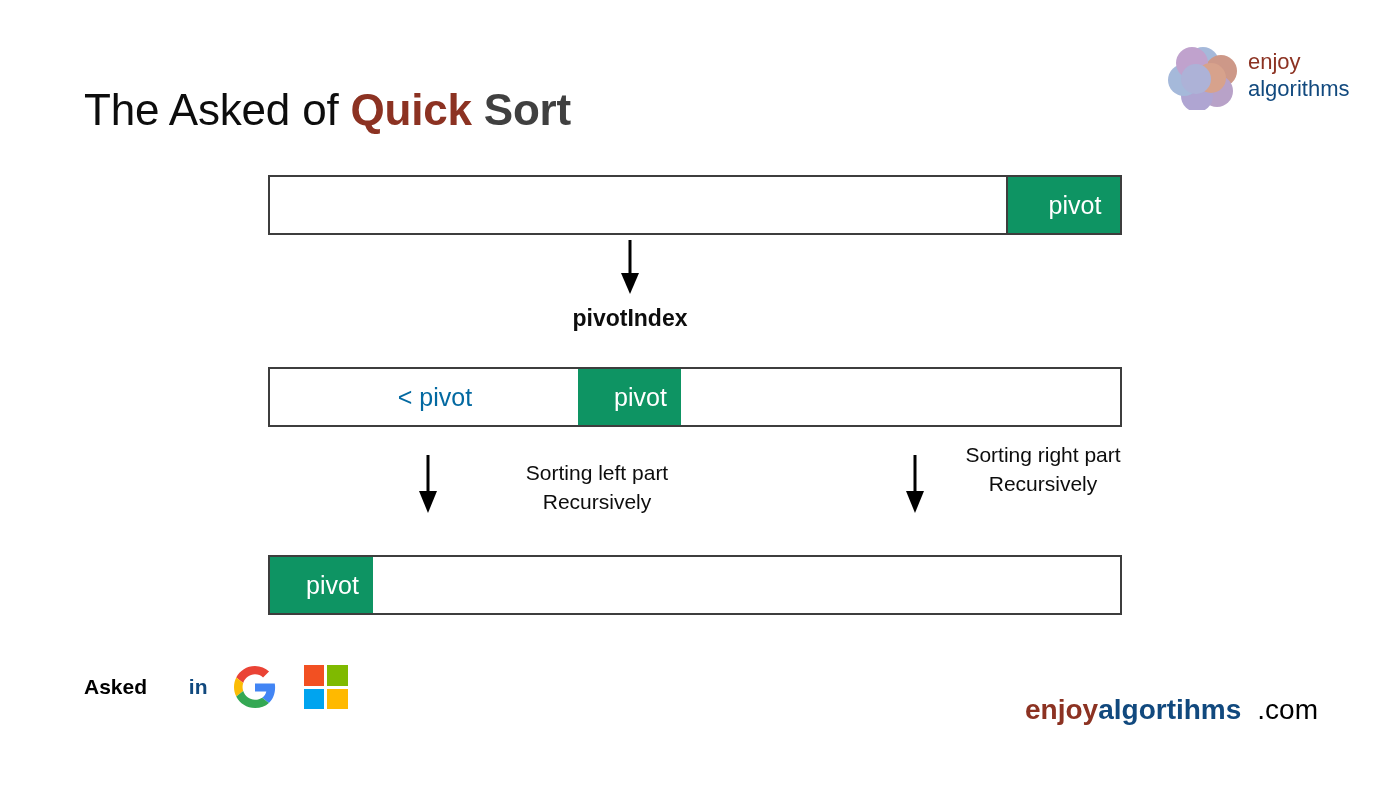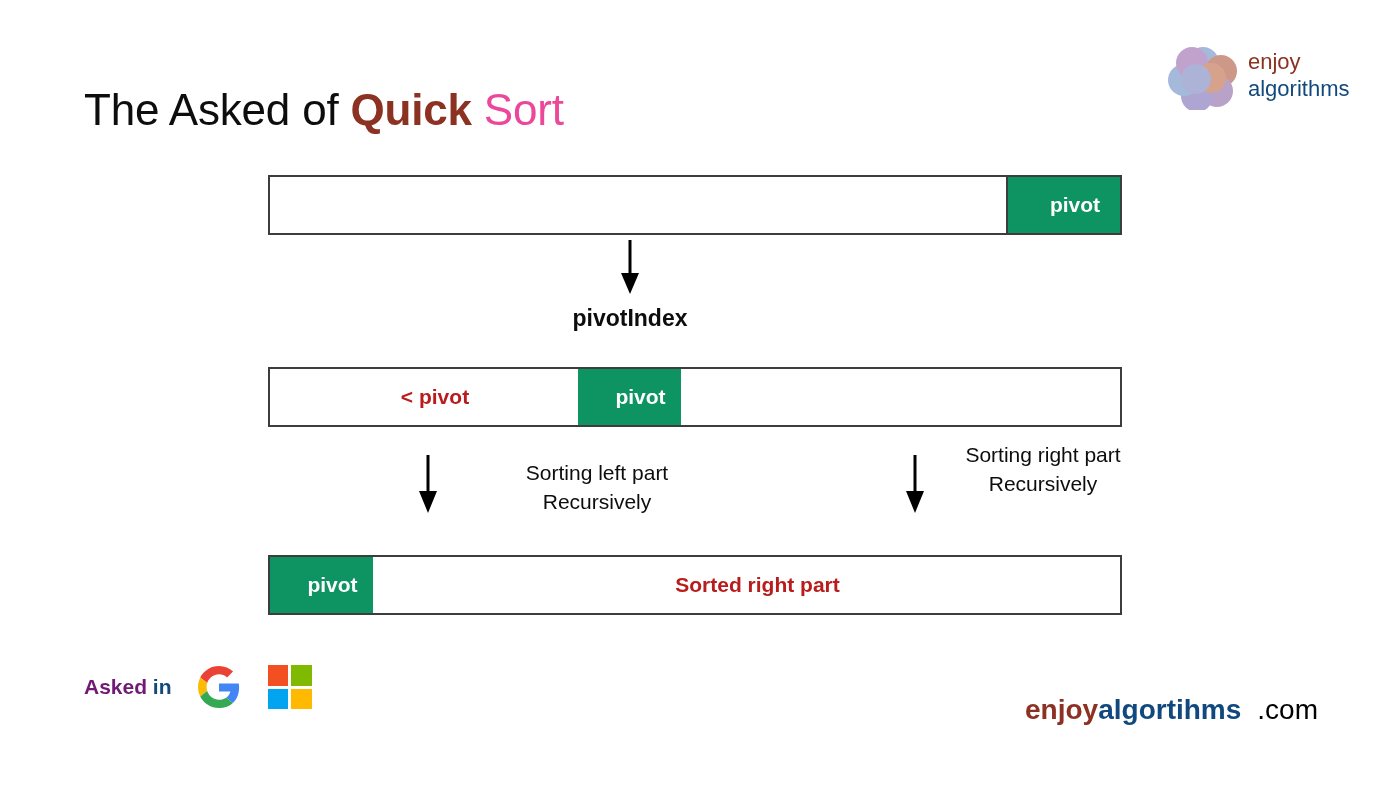--- a/index.html
+++ b/index.html
@@ -21,21 +21,21 @@
     position: absolute;
     left: 84px;
     top: 52px;
     font-size: 44px;
     line-height: 58px;
     letter-spacing: -0.2px;
     white-space: nowrap;
   }
   #page-title .t-plain { font-weight: 400; color: #0d0d0d; }
   #page-title .t-quick { font-weight: 700; color: #8c3222; }
-  #page-title .t-sort  { font-weight: 400; color: #ec4899; }
+  #page-title .t-sort  { font-weight: 700; color: #404040; }
 
   
   #brand-logo {
     position: absolute;
     left: 1166px;
     top: 46px;
     width: 200px;
     height: 64px;
   }
   #brand-logo .mark {
@@ -72,28 +72,28 @@
     box-sizing: border-box;
     border: 2px solid #3d3d3d;
     background: #ffffff;
     display: flex;
     align-items: stretch;
   }
   .seg {
     display: flex;
     align-items: center;
     justify-content: center;
-    font-size: 21px;
-    font-weight: 700;
+    font-size: 25px;
+    font-weight: 400;
     box-sizing: border-box;
     overflow: hidden;
     white-space: nowrap;
     padding-left: 22px;
   }
-  .seg.plain { color: #b91c1c; background: #ffffff; }
+  .seg.plain { color: #0369a1; background: #ffffff; }
   .seg.pivot { color: #ffffff; }
 
   #bar-initial { top: 175px; }
   #bar-initial .seg-empty { flex: 1 1 auto; }
   #bar-initial .seg-pivot {
     flex: 0 0 114px;
     border-left: 2px solid #3d3d3d;
   }
 
   #bar-partitioned { top: 367px; }
@@ -150,22 +150,22 @@
     height: 50px;
     display: flex;
     align-items: center;
   }
   #asked-in-label {
     font-size: 21px;
     font-weight: 700;
     white-space: nowrap;
     margin-right: 26px;
   }
-  #asked-in-label .ai-asked { color: #701a75; }
-  #asked-in-label .ai-in    { color: #11497e; }
+  #asked-in-label .ai-asked { color: #000000; }
+  #asked-in-label .ai-in    { color: #11497e; padding-left: 36px; }
 
   #google-logo { width: 42px; height: 42px; margin-right: 28px; }
   #google-logo svg { display: block; }
 
   #microsoft-logo {
     width: 44px; height: 44px;
     display: grid;
     grid-template-columns: 1fr 1fr;
     grid-template-rows: 1fr 1fr;
     gap: 3px;
@@ -249,21 +249,20 @@
   </svg>
 </div>
 
 <div class="branch-note" id="note-right">
   <span class="l1">Sorting right part</span>
   <span class="l2">Recursively</span>
 </div>
 
 <div class="bar" id="bar-sorted">
   <div class="seg pivot seg-pivot" style="background:#0e9463">pivot</div>
-  <div class="seg plain seg-right">Sorted right part</div>
 </div>
 
 <div id="asked-in-row">
   <div id="asked-in-label"><span class="ai-asked">Asked</span><span class="ai-in"> in</span></div>
 
   <div id="google-logo">
     <svg width="42" height="42" viewBox="0 0 48 48" xmlns="http://www.w3.org/2000/svg">
       <path fill="#ea4335" d="M24 9.5c3.54 0 6.71 1.22 9.21 3.6l6.85-6.85C35.9 2.38 30.47 0 24 0 14.62 0 6.51 5.38 2.56 13.22l7.98 6.19C12.43 13.72 17.74 9.5 24 9.5z"></path>
       <path fill="#4285f4" d="M46.98 24.55c0-1.57-.15-3.09-.38-4.55H24v9.02h12.94c-.58 2.96-2.26 5.48-4.78 7.18l7.73 6c4.51-4.18 7.09-10.36 7.09-17.65z"></path>
       <path fill="#fbbc05" d="M10.53 28.59c-.48-1.45-.76-2.99-.76-4.59s.27-3.14.76-4.59l-7.98-6.19C.92 16.46 0 20.12 0 24c0 3.88.92 7.54 2.56 10.78l7.97-6.19z"></path>

